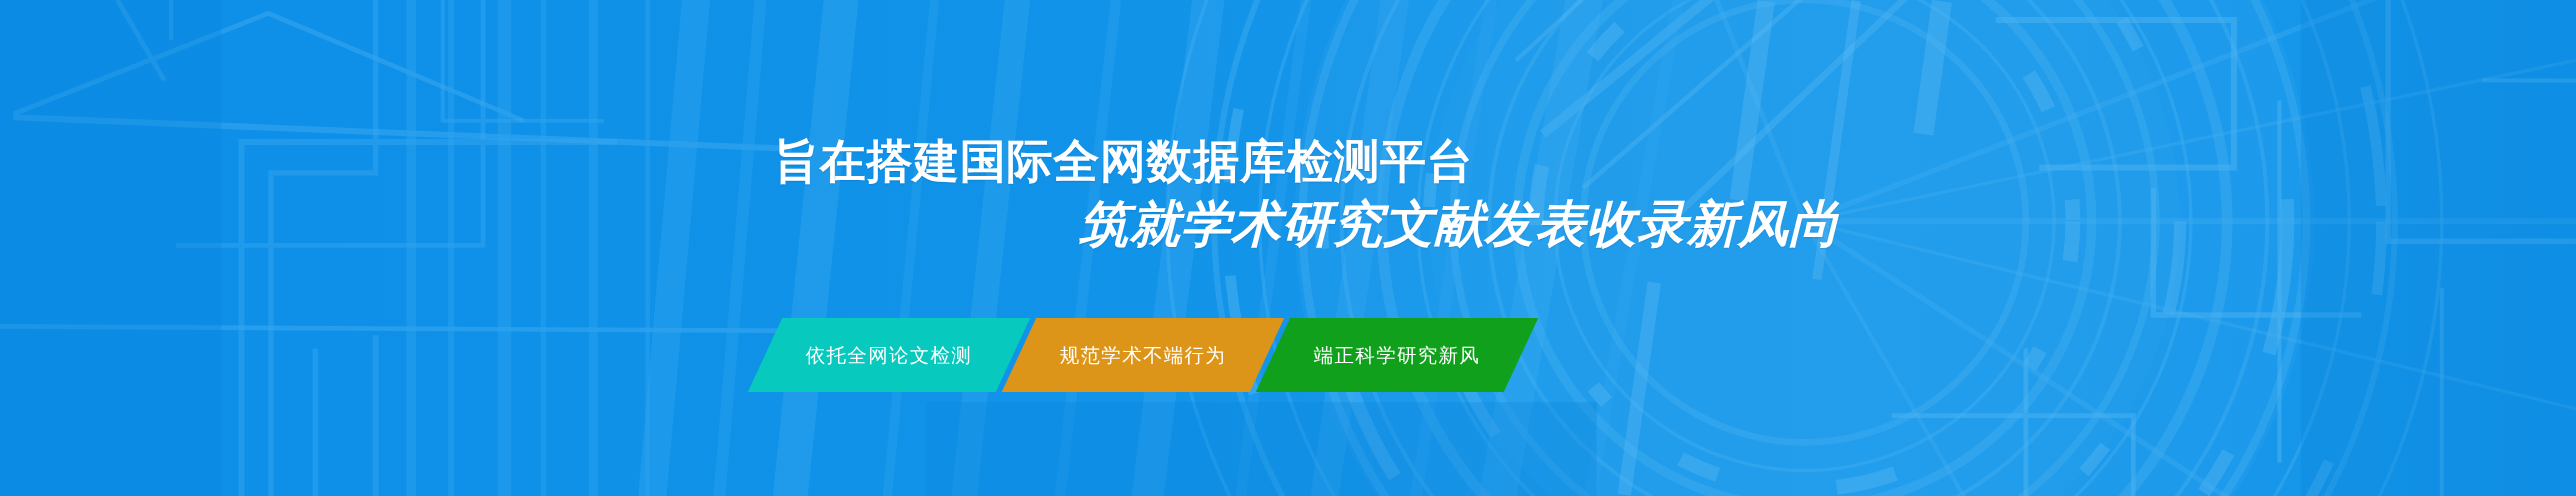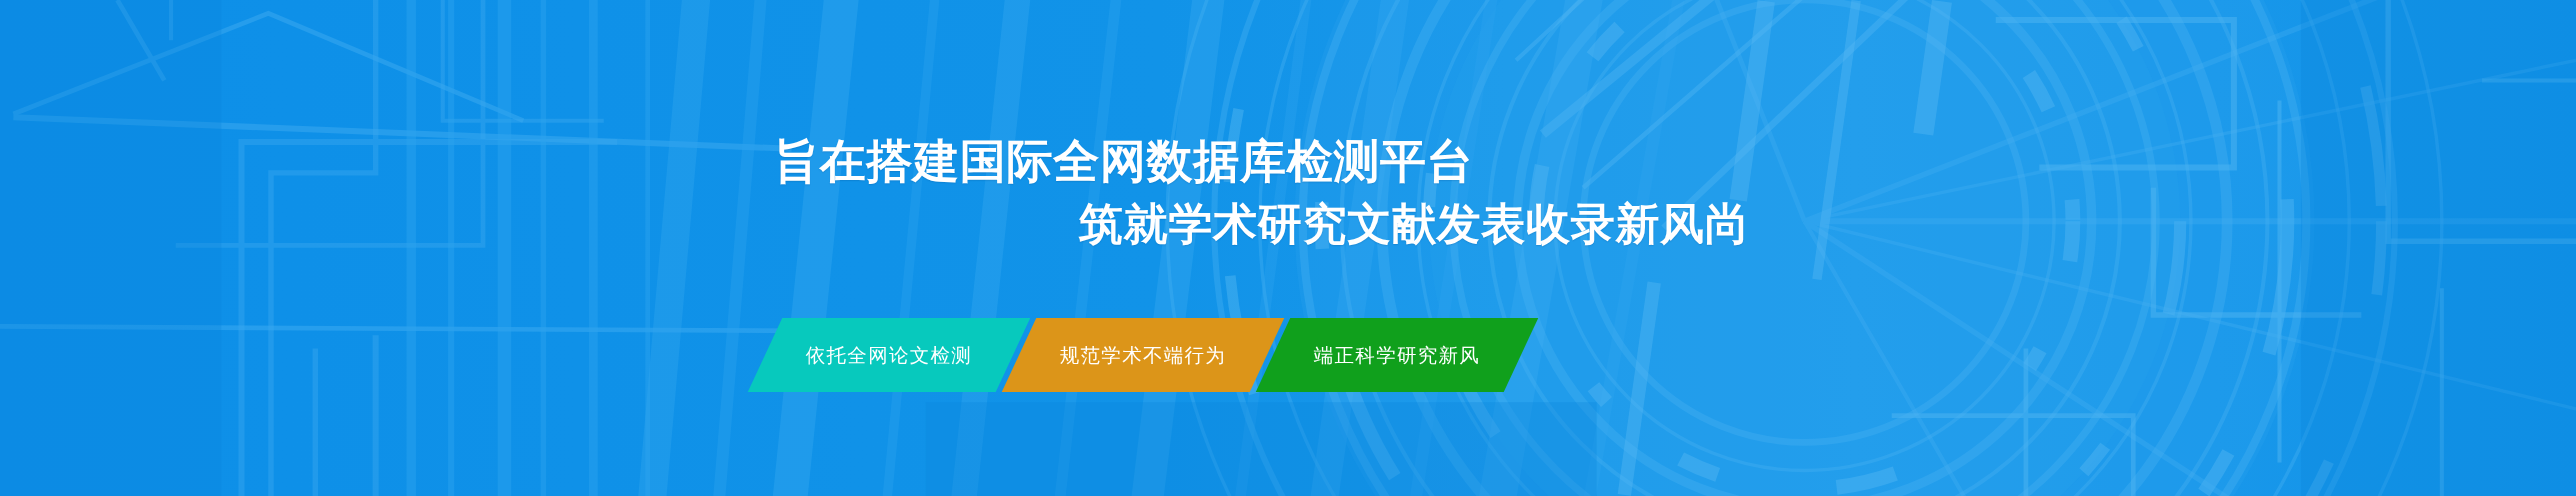--- a/index.html
+++ b/index.html
@@ -52,22 +52,23 @@
   .headline-1 {
     left: 773px;
     top: 133px;
     font-size: 46px;
     line-height: 56px;
   }
 
   .headline-2 {
     left: 1079px;
     top: 196px;
-    font-size: 44px;
+    font-size: 50px;
     line-height: 56px;
+    font-style: italic;
   }
 
   
   .badge-strip {
     position: absolute;
     left: 765px;
     top: 318px;
     height: 74px;
     display: flex;
     align-items: stretch;

